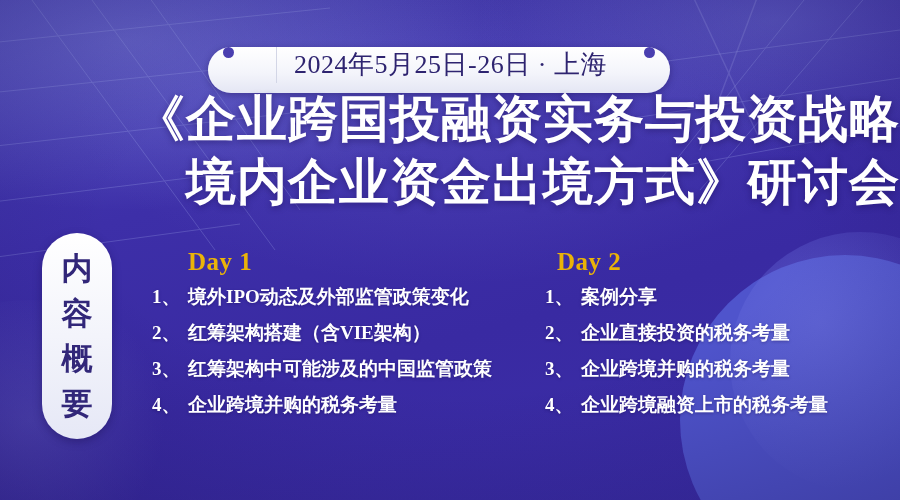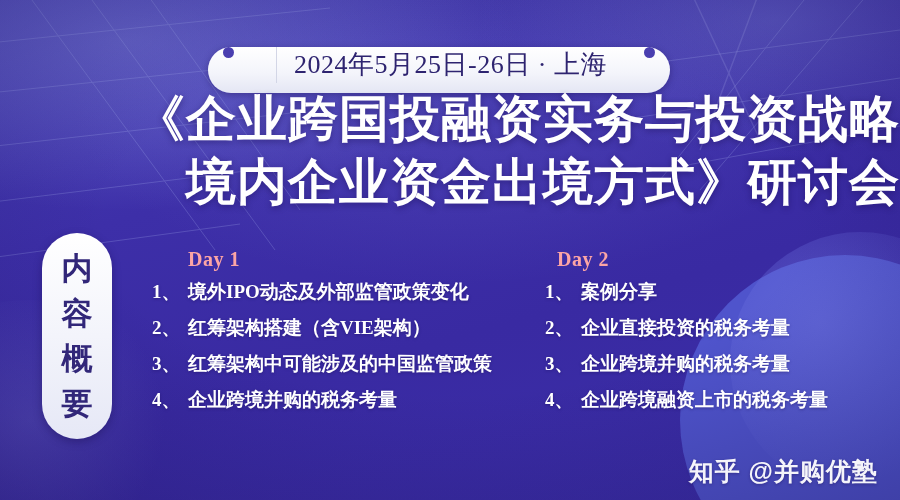--- a/index.html
+++ b/index.html
@@ -152,22 +152,22 @@
     left: 120px;
     top: 248px;
     right: 18px;
     display: flex;
   }
   .col { flex: 0 0 auto; }
   .col.day1 { width: 425px; padding-left: 32px; box-sizing: border-box; }
   .col.day2 { width: 360px; }
 
   .day-label {
-    color: #fca5a5;
-    font-size: 20px;
+    color: #eab308;
+    font-size: 25px;
     font-weight: bold;
     letter-spacing: 0.5px;
     margin-bottom: 11px;
     padding-left: 36px;
   }
   .col.day2 .day-label { padding-left: 12px; }
 
   .agenda-item {
     display: flex;
     align-items: baseline;
@@ -291,15 +291,14 @@
         <span class="item-text">企业跨境并购的税务考量</span>
       </div>
       <div class="agenda-item">
         <span class="item-num">4、</span>
         <span class="item-text">企业跨境融资上市的税务考量</span>
       </div>
     </div>
 
   </div>
 
-  <div class="watermark">知乎 @并购优塾</div>
 
 </div>
 
 </body></html>

